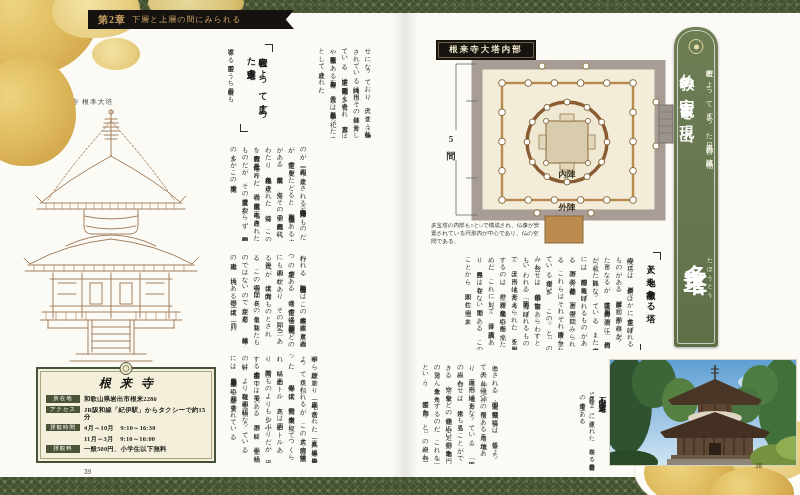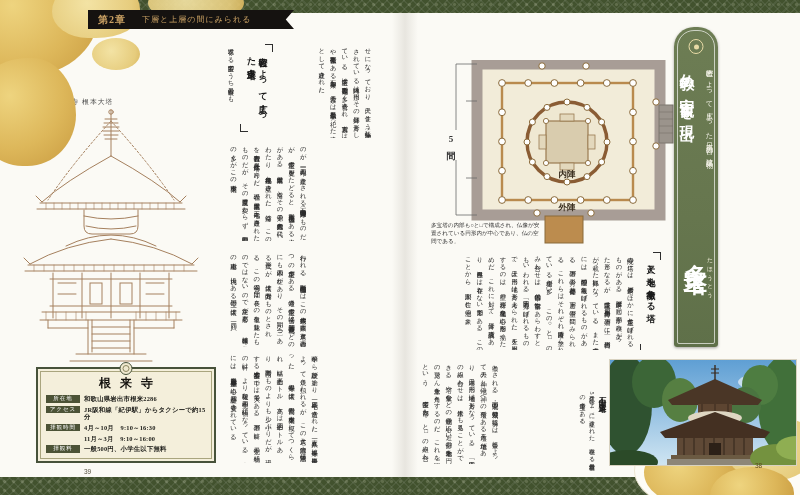--- a/index.html
+++ b/index.html
@@ -31,21 +31,21 @@
   #cl-tl-4{left:148px;top:-16px;width:96px;height:38px;border-radius:50%;opacity:.92;}
   #cl-tl-5{left:92px;top:38px;width:48px;height:32px;border-radius:50%;}
   #cl-br-w{right:-16px;bottom:-22px;width:180px;height:95px;border-radius:50% 45% 40% 55%/55% 50% 45% 50%;z-index:4;}
   #cl-br-1{right:58px;bottom:-10px;width:98px;height:62px;border-radius:55% 45% 50% 50%/50% 55% 45% 55%;}
   #cl-br-2{right:-18px;bottom:14px;width:92px;height:66px;border-radius:45% 55% 50% 50%/55% 45% 55% 45%;}
   #cl-br-3{right:6px;bottom:-24px;width:84px;height:52px;border-radius:50% 50% 45% 55%/55% 50% 50% 45%;}
 
   
   #chapter-banner{
     position:absolute;left:88px;top:10px;width:206px;height:19px;z-index:6;
-    background:#151210;color:#c9a063;display:flex;align-items:center;gap:16px;
+    background:#151210;color:#c9a063;display:flex;align-items:center;gap:6px;
     padding:0 10px;box-sizing:border-box;
     clip-path:polygon(0 0,100% 0,96% 50%,100% 100%,0 100%);
   }
   #chapter-banner .ch-label{font-size:10px;font-weight:bold;letter-spacing:1px;}
   #chapter-banner .ch-title{font-size:8px;letter-spacing:1px;}
 
   
   #gutter{position:absolute;left:392px;top:13px;width:26px;height:464px;z-index:2;
     background:linear-gradient(to right, rgba(0,0,0,0) 0%, rgba(60,50,30,.10) 50%, rgba(0,0,0,0) 100%);}
 
@@ -119,21 +119,21 @@
   
   #info-box{
     position:absolute;left:36px;top:367px;width:180px;height:96px;z-index:6;
     background:#f4efdb;border:2px solid #47523a;box-sizing:border-box;
   }
   #info-box::before{content:"";position:absolute;inset:2px;border:1px solid #a9a57e;pointer-events:none;}
   #info-crest{position:absolute;left:50%;top:-7px;transform:translateX(-50%);
     width:11px;height:11px;background:#efe8cf;border:1.5px solid #47523a;border-radius:50%;z-index:7;}
   #info-crest::after{content:"";position:absolute;inset:2px;border:1px solid #8b8660;border-radius:50%;}
   #info-title{text-align:center;font-size:12px;font-weight:bold;letter-spacing:9px;color:#15130f;
-    margin-top:6px;text-indent:9px;}
+    margin-top:6px;text-indent:9px;font-style:italic;}
   #info-rows{padding:3px 8px 0 8px;}
   .info-row{display:flex;align-items:flex-start;gap:4px;margin-bottom:3.2px;}
   .info-chip{flex:0 0 34px;background:#4c5336;color:#fff;font-size:5.5px;line-height:7.5px;
     text-align:center;letter-spacing:1px;font-family:"Liberation Sans",sans-serif;}
   .info-chip:empty{visibility:hidden;}
   .info-val{font-size:6.4px;line-height:7.5px;font-weight:bold;color:#20201c;letter-spacing:.2px;}
 
   
   #photo{position:absolute;left:610px;top:360px;z-index:6;box-shadow:0 0 0 1px #d8d2c0;}
   #photo-caption{position:absolute;left:560px;top:391px;width:49px;height:70px;z-index:6;
@@ -324,20 +324,21 @@
       </div>
       <div class="info-row">
         <span class="info-chip">拝観料</span>
         <span class="info-val">一般500円、小学生以下無料</span>
       </div>
     </div>
   </div>
 
   <div id="pn-left" class="pagenum">39</div>
 
+  <div id="diagram-label-box">根来寺大塔内部</div>
   <svg id="plan-svg" width="246" height="186" viewBox="0 0 246 186">
 
     <rect x="47" y="4" width="183" height="151" fill="#f2ecd9" stroke="#a89d96" stroke-width="11"></rect>
 
     <rect x="115" y="156" width="38" height="27" fill="#bc8c4e" stroke="#8a6a3a" stroke-width="1"></rect>
 
     <rect x="229" y="45" width="14" height="38" fill="#9b948c" stroke="#7c766e" stroke-width="1"></rect>
     <line x1="229" y1="52" x2="243" y2="52" stroke="#7c766e" stroke-width=".7"></line>
     <line x1="229" y1="59" x2="243" y2="59" stroke="#7c766e" stroke-width=".7"></line>
     <line x1="229" y1="66" x2="243" y2="66" stroke="#7c766e" stroke-width=".7"></line>

